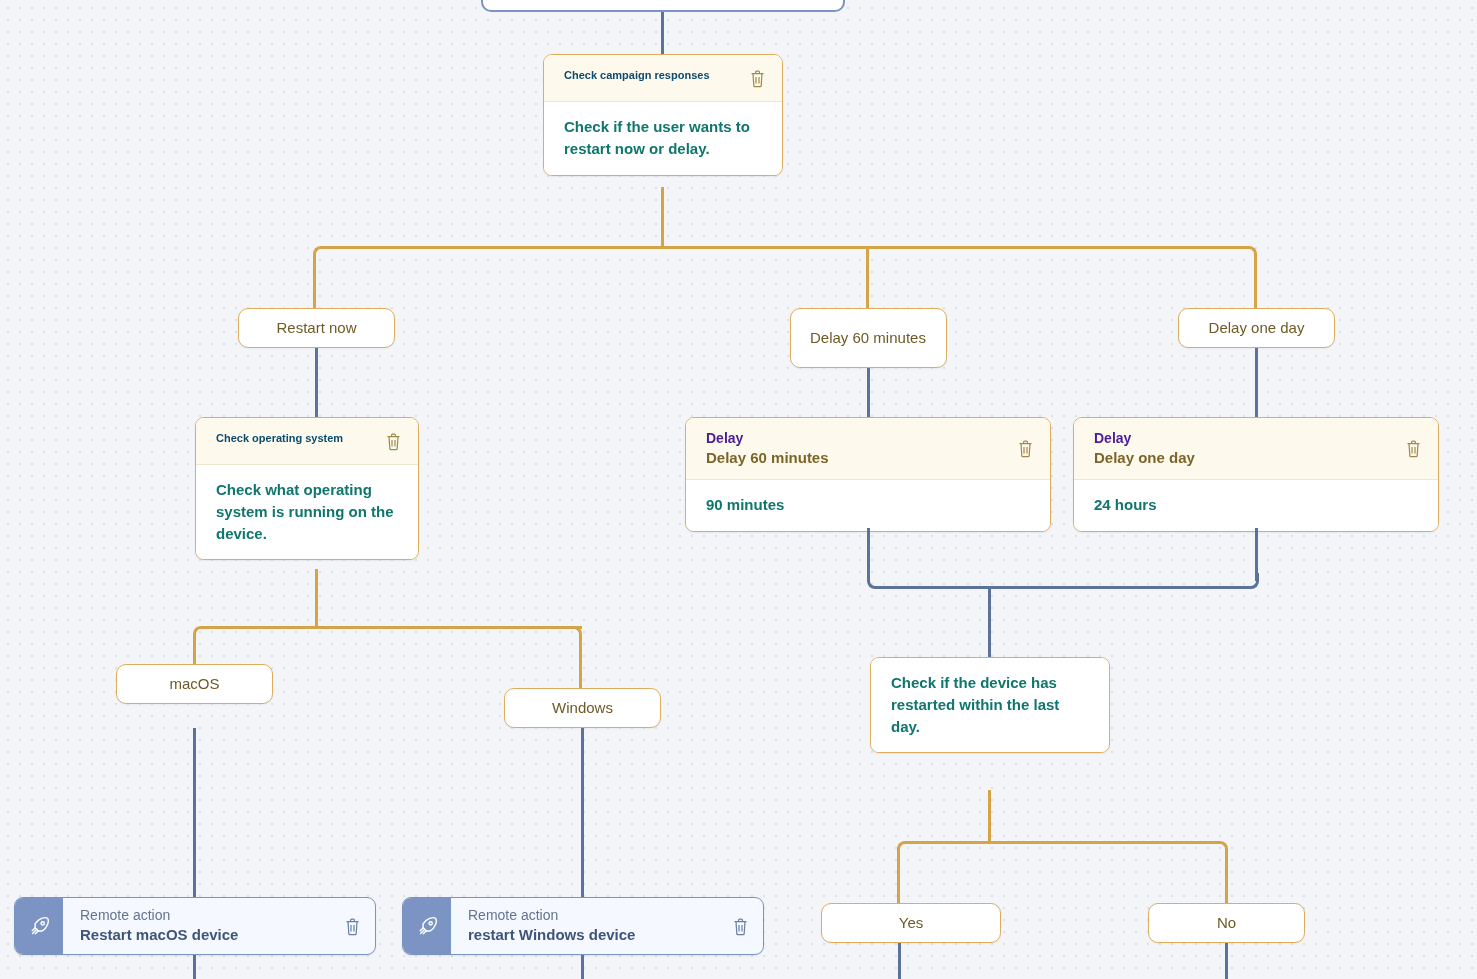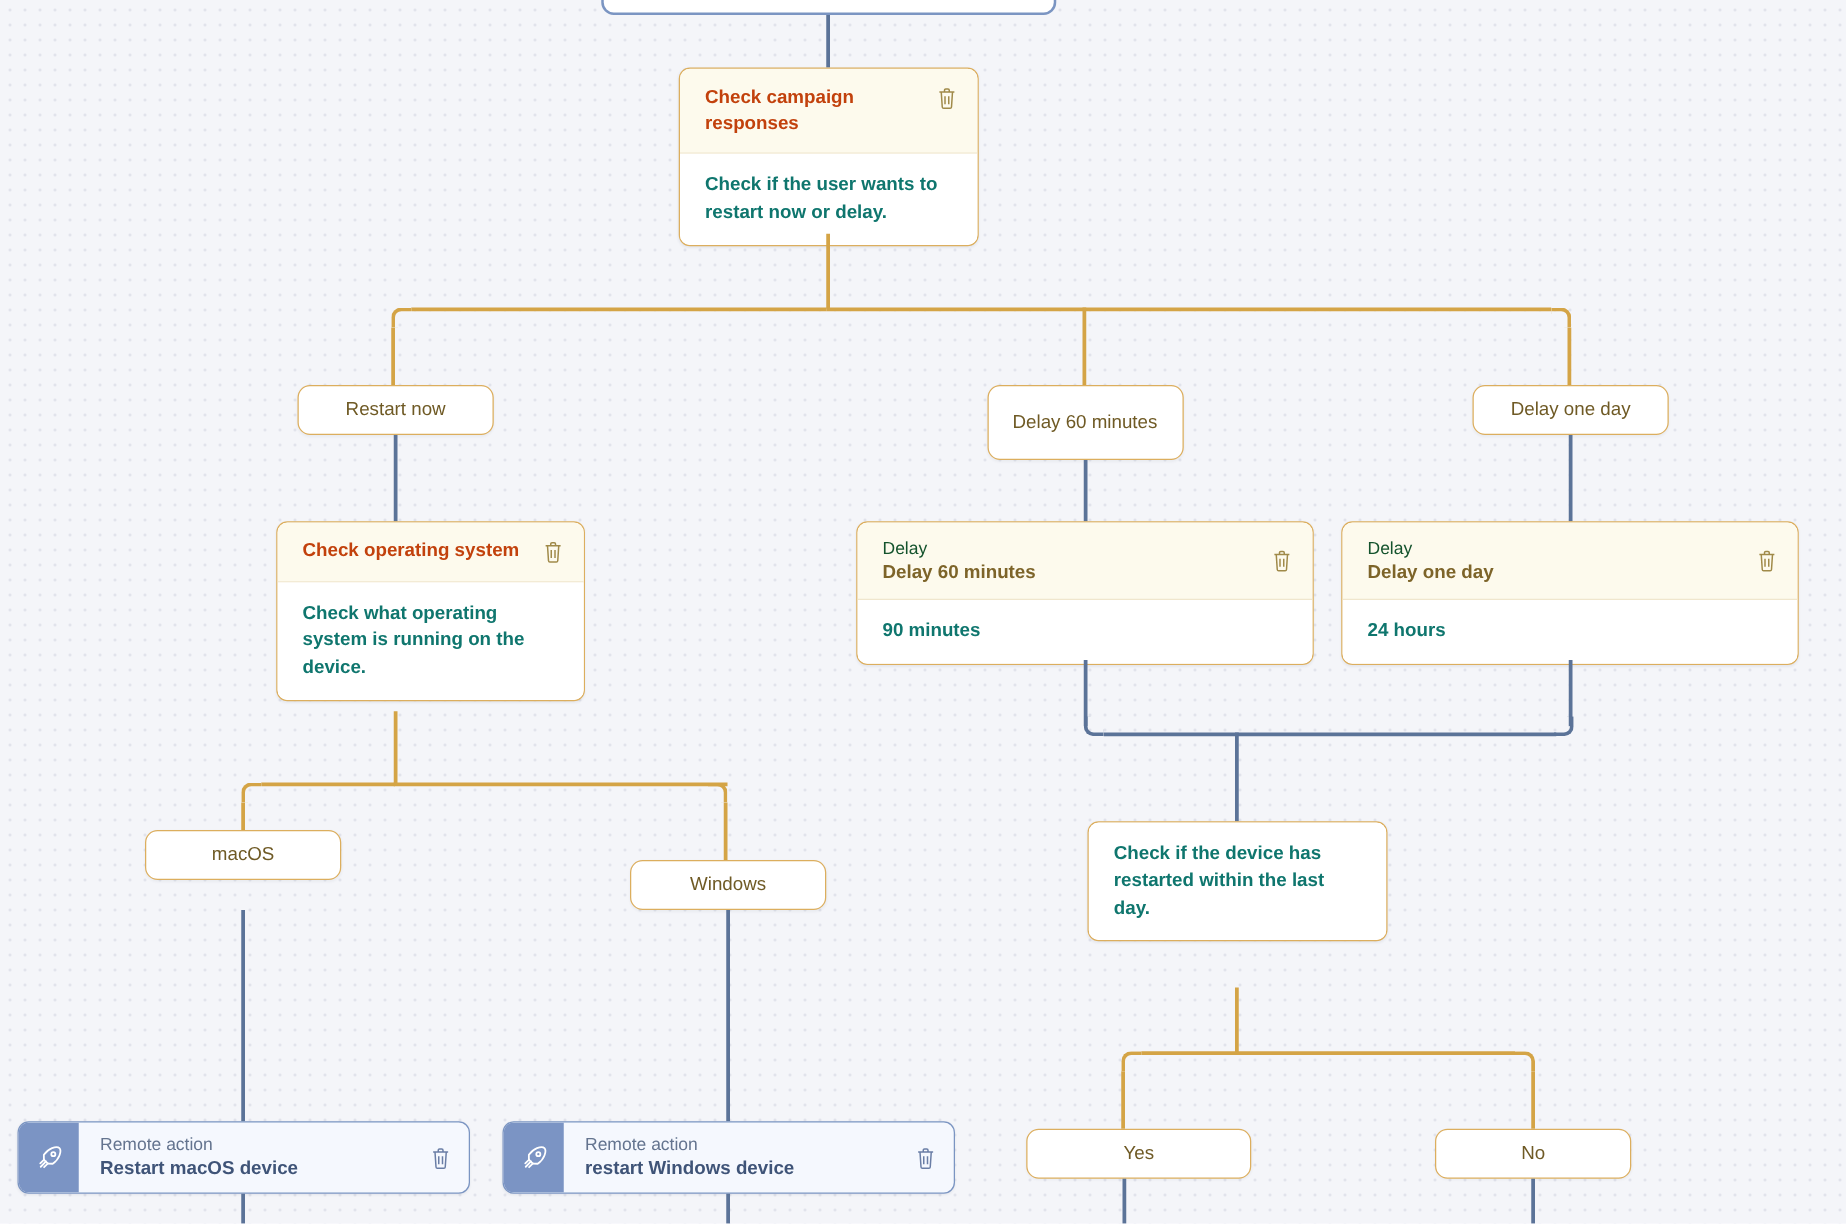--- a/index.html
+++ b/index.html
@@ -61,29 +61,29 @@
     background: #fdfaed;
     border-bottom: 1px solid #f0e6cd;
     padding: 13px 16px 13px 20px;
     display: flex;
     align-items: flex-start;
     justify-content: space-between;
     gap: 10px;
   }
   .card-head-text { min-width: 0; }
   .card-title {
-    font-size: 15px;
-    font-weight: bold;
-    color: #c2410c;
+    font-size: 11px;
+    font-weight: bold;
+    color: #0c4a6e;
     line-height: 1.38;
   }
   .card-kicker {
     font-size: 14px;
-    font-weight: normal;
-    color: #14532d;
+    font-weight: bold;
+    color: #4c1d95;
     line-height: 1.34;
   }
   .card-subtitle {
     font-size: 15px;
     font-weight: bold;
     color: #7d6429;
     line-height: 1.34;
   }
   .card-body {
     background: #ffffff;
@@ -218,21 +218,21 @@
   </div>
 
   <div class="pill" style="left:1178px; top:308px; width:157px; height:40px;">
     <span>Delay one day</span>
   </div>
 
   <div class="edge edge-v blue" style="left:315px; top:348px; height:69px;"></div>
   <div class="edge edge-v blue" style="left:867px; top:368px; height:49px;"></div>
   <div class="edge edge-v blue" style="left:1255px; top:348px; height:69px;"></div>
 
-  <div class="card" style="left:195px; top:417px; width:247px;margin-left:26px;">
+  <div class="card" style="left:195px; top:417px; width:224px;">
     <div class="card-head">
       <div class="card-head-text">
         <div class="card-title">Check operating system</div>
       </div>
       <span class="trash">
         <svg viewBox="0 0 17 19" width="17" height="19" fill="none" stroke="#a08a49" stroke-width="1.2">
           <path d="M2.5 4.6h12"></path>
           <path d="M6.6 4.6V3.1a1 1 0 0 1 1-1h1.8a1 1 0 0 1 1 1v1.5"></path>
           <path d="M4 4.6l.8 12a1.1 1.1 0 0 0 1.1 1h5.2a1.1 1.1 0 0 0 1.1-1l.8-12"></path>
           <path d="M7 8v6.4M10 8v6.4"></path>

